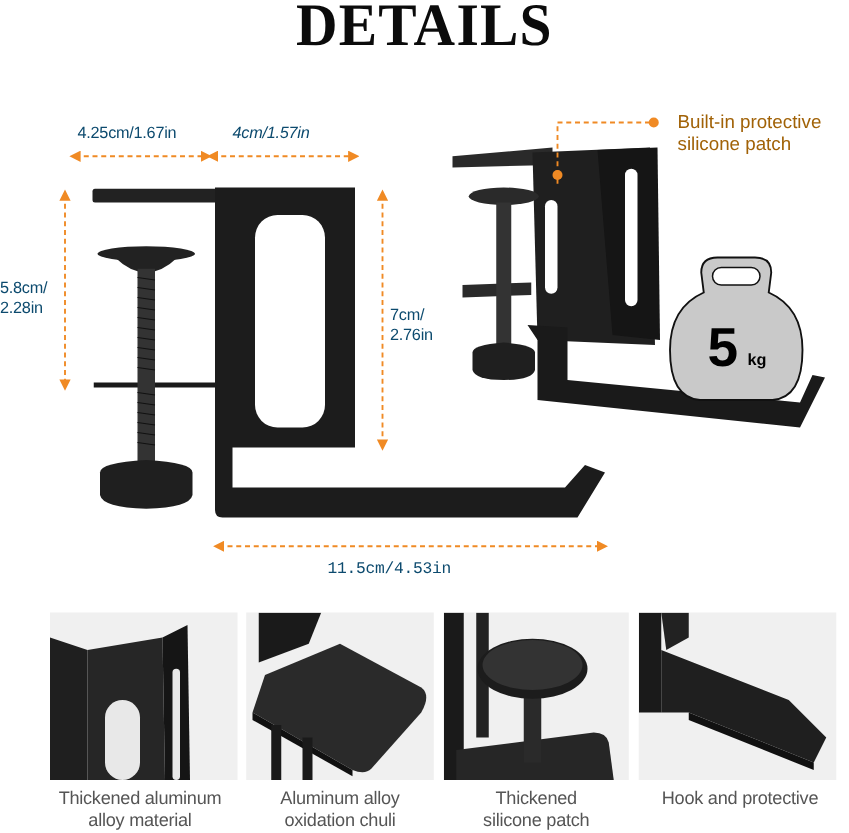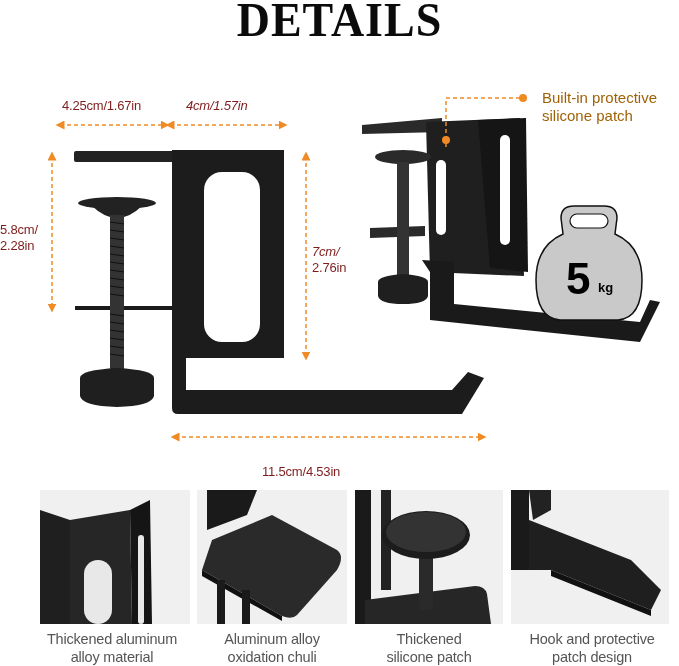--- a/index.html
+++ b/index.html
@@ -1,18 +1,18 @@
 <!DOCTYPE html>
 <html><head>
 <meta charset="utf-8">
 <style>
   html,body{margin:0;padding:0;background:#fff;}
   body{width:679px;height:666px;position:relative;overflow:hidden;font-family:"Liberation Sans",sans-serif;color:#222;}
   .title{position:absolute;left:0;top:0;width:679px;text-align:center;font-family:"Liberation Serif",serif;font-weight:900;font-size:46px;letter-spacing:1px;line-height:40px;top:0px;color:#0b0b0b;transform:scaleY(1.05);}
-  .lbl{position:absolute;font-size:13px;color:#7f1d1d;font-weight:300;line-height:15px;white-space:nowrap;letter-spacing:-0.2px;}
+  .lbl{position:absolute;font-size:13px;color:#0c4a6e;font-weight:300;line-height:15px;white-space:nowrap;letter-spacing:-0.2px;}
   .callout{position:absolute;font-size:15px;color:#a16207;line-height:18px;}
   .cap{position:absolute;width:168px;text-align:center;font-size:14.5px;line-height:18px;color:#555;letter-spacing:-0.2px;}
   .thumb{position:absolute;top:490px;height:134px;background:#f0f0f0;overflow:hidden;}
   svg{position:absolute;left:0;top:0;}
 </style>
 </head>
 <body>
 
 <div class="title">DETAILS</div>
 
@@ -78,23 +78,23 @@
   <g>
     <path d="M561,218 Q561,206 574,206 L604,206 Q617,206 617,218 L615,234 Q642,246 642,280 Q642,318 618,320 L560,320 Q536,318 536,280 Q536,246 563,234 Z" fill="#c9c9c9" stroke="#111" stroke-width="1.5"></path>
     <rect x="570" y="214" width="38" height="14" rx="7" fill="#fff" stroke="#111" stroke-width="1.2"></rect>
   </g>
 </svg>
 
 <div class="lbl" style="left:62px;top:98px;">4.25cm/1.67in</div>
 <div class="lbl" style="left:186px;top:98px;font-style:italic;">4cm/1.57in</div>
 <div class="lbl" style="left:0px;top:222px;">5.8cm/</div>
 <div class="lbl" style="left:0px;top:238px;text-align:center;">2.28in</div>
-<div class="lbl" style="left:312px;top:244px;font-style:italic;">7cm/</div>
+<div class="lbl" style="left:312px;top:244px;">7cm/</div>
 <div class="lbl" style="left:312px;top:260px;">2.76in</div>
-<div class="lbl" style="left:262px;top:464px;">11.5cm/4.53in</div>
+<div class="lbl" style="left:262px;top:447px;font-family:Liberation Mono, monospace;">11.5cm/4.53in</div>
 
 <div class="callout" style="left:542px;top:89px;">Built-in protective</div>
 <div class="callout" style="left:542px;top:107px;">silicone patch</div>
 
 <div style="position:absolute;left:566px;top:254px;font-size:44px;font-weight:900;color:#000;line-height:50px;">5</div>
 <div style="position:absolute;left:598px;top:280px;font-size:13px;font-weight:700;color:#000;">kg</div>
 
 <div class="thumb" style="left:40px;width:150px;">
   <svg width="150" height="134" viewBox="0 0 150 134">
     <path d="M0,20 L30,30 L30,134 L0,134 Z" fill="#1f1f1f"></path>
@@ -139,14 +139,13 @@
 <div class="cap" style="left:188px;top:630px;">
   <div>Aluminum alloy</div>
   <div>oxidation chuli</div>
 </div>
 <div class="cap" style="left:345px;top:630px;">
   <div>Thickened</div>
   <div>silicone patch</div>
 </div>
 <div class="cap" style="left:508px;top:630px;">
   <div>Hook and protective</div>
-  <div>patch design</div>
 </div>
 
 </body></html>

